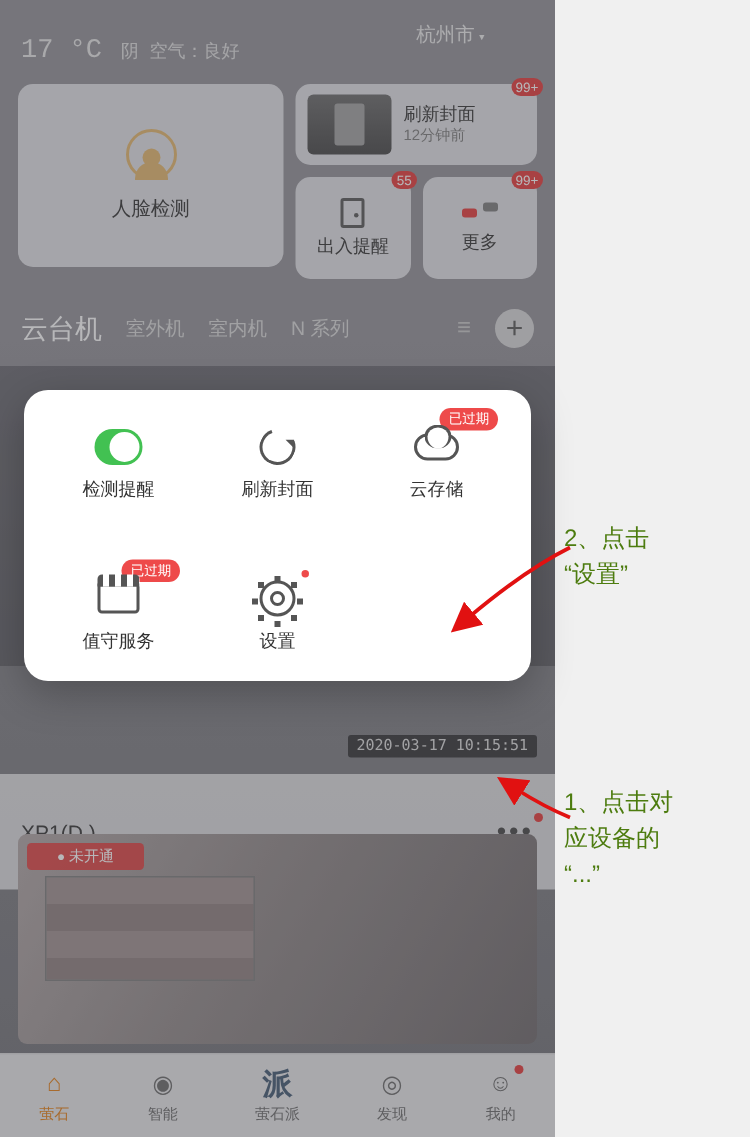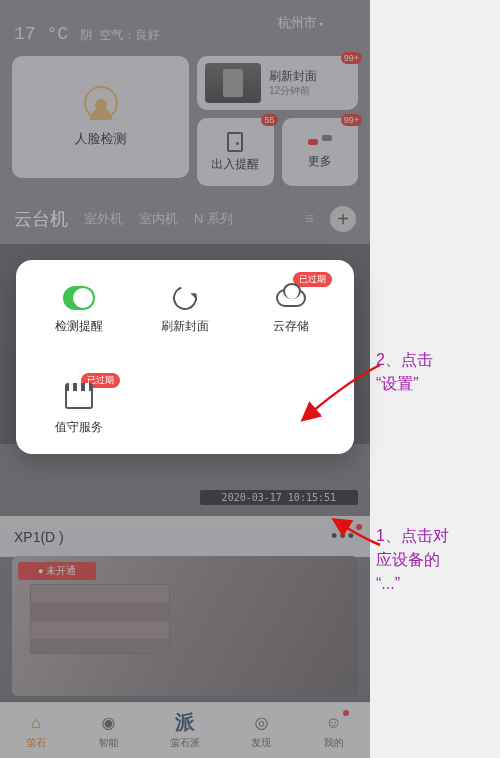--- a/index.html
+++ b/index.html
@@ -94,27 +94,27 @@
   .cats .ham{ margin-left:auto; font-size:16px; color:#ccc;}
   .cats .plus{
     width:26px;height:26px;border-radius:50%;background:rgba(230,230,230,.85);
     color:#666;font-size:20px;font-weight:300;display:flex;align-items:center;justify-content:center;
   }
   
   .cam-dark { height: 200px; background: rgba(40,40,45,0.3); }
   .timestamp {
     position:absolute; right:12px; top:490px;
     background:rgba(0,0,0,.5); color:#ddd; font-size:10px;
-    padding:2px 22px; border-radius:2px; font-family:monospace;
+    padding:2px 6px; border-radius:2px; font-family:monospace;
   }
   
   .device-row {
     position:absolute; left:0; right:0; top:516px;
     background:rgba(230,230,232,.92);
-    padding:10px 14px;
+    padding:28px 14px;
     display:flex; align-items:center; justify-content:space-between;
     font-size:14px; color:#444;
   }
   .device-row .dots{
     font-size:18px; letter-spacing:2px; color:#555; position:relative;
   }
   .device-row .dots::after{
     content:""; position:absolute; right:-6px; top:-2px;
     width:6px;height:6px;background:#e94b4b;border-radius:50%;
   }
@@ -174,21 +174,21 @@
   .i-share .ln{position:absolute;left:8px;top:4px;width:12px;height:2px;background:#555;transform:rotate(-25deg);}
   .i-share .ln2{position:absolute;left:8px;top:14px;width:12px;height:2px;background:#555;transform:rotate(25deg);}
   .i-cloud{width:30px;height:18px;border:2px solid #555;border-radius:10px;position:relative;}
   .i-cloud::before{content:"";position:absolute;left:5px;top:-8px;width:14px;height:14px;border:2px solid #555;border-radius:50%;border-bottom:none;background:#fff;}
   .i-store{width:28px;height:20px;border:2px solid #555;position:relative;border-radius:0 0 3px 3px;}
   .i-store::before{content:"";position:absolute;left:-2px;top:-8px;right:-2px;height:8px;background:repeating-linear-gradient(90deg,#555 0 4px,#fff 4px 8px);border-radius:3px 3px 0 0;}
   .i-gear{width:24px;height:24px;border:2px solid #555;border-radius:50%;position:relative;}
   .i-gear::before{content:"";position:absolute;inset:5px;border:2px solid #555;border-radius:50%;}
   .i-gear::after{content:"";position:absolute;left:50%;top:-5px;transform:translateX(-50%);width:4px;height:4px;background:#555;box-shadow:0 30px 0 #555,-15px 15px 0 #555,15px 15px 0 #555,-11px 4px 0 #555,11px 4px 0 #555,-11px 26px 0 #555,11px 26px 0 #555;}
   
-  .annot{position:absolute;color:#a21caf;font-size:16px;line-height:1.5;white-space:nowrap;z-index:50;font-family:"Microsoft YaHei",sans-serif;}
+  .annot{position:absolute;color:#4d7c0f;font-size:16px;line-height:1.5;white-space:nowrap;z-index:50;font-family:"Microsoft YaHei",sans-serif;}
   .annot.a1{left:376px;top:348px;}
   .annot.a2{left:376px;top:524px;}
   .arrow{position:absolute;z-index:49;pointer-events:none;}
   .arrow svg{overflow:visible;}
 </style>
 </head>
 <body>
 
 <div class="phone">
 
@@ -299,20 +299,27 @@
             <div class="i-cloud"></div>
           </div>
         <div class="pop-lbl">云存储</div>
       </div>
       <div class="pop-item">
         <div class="pill">已过期</div>
         <div class="pop-ico">
             <div class="i-store"></div>
           </div>
         <div class="pop-lbl">值守服务</div>
+      </div>
+      <div class="pop-item">
+        <div class="red-dot"></div>
+        <div class="pop-ico">
+            <div class="i-gear"></div>
+          </div>
+        <div class="pop-lbl">设置</div>
       </div>
     </div>
   </div>
 
 </div>
 
 <div class="annot a1">2、点击<br>“设置”</div>
 <div class="annot a2">1、点击对<br>应设备的<br>“...”</div>
 
 <div class="arrow" style="left:300px;top:360px">

